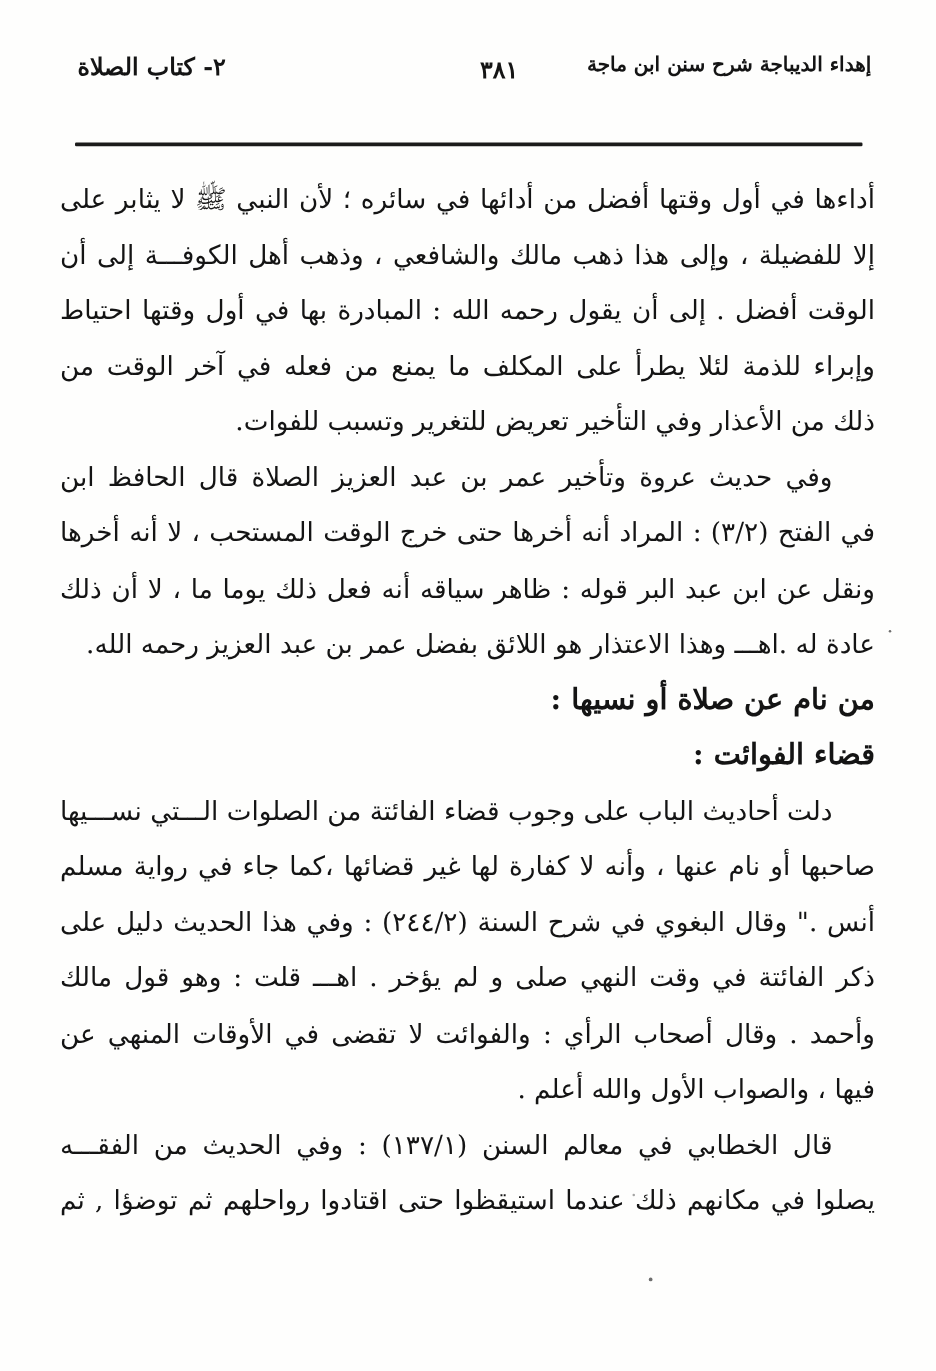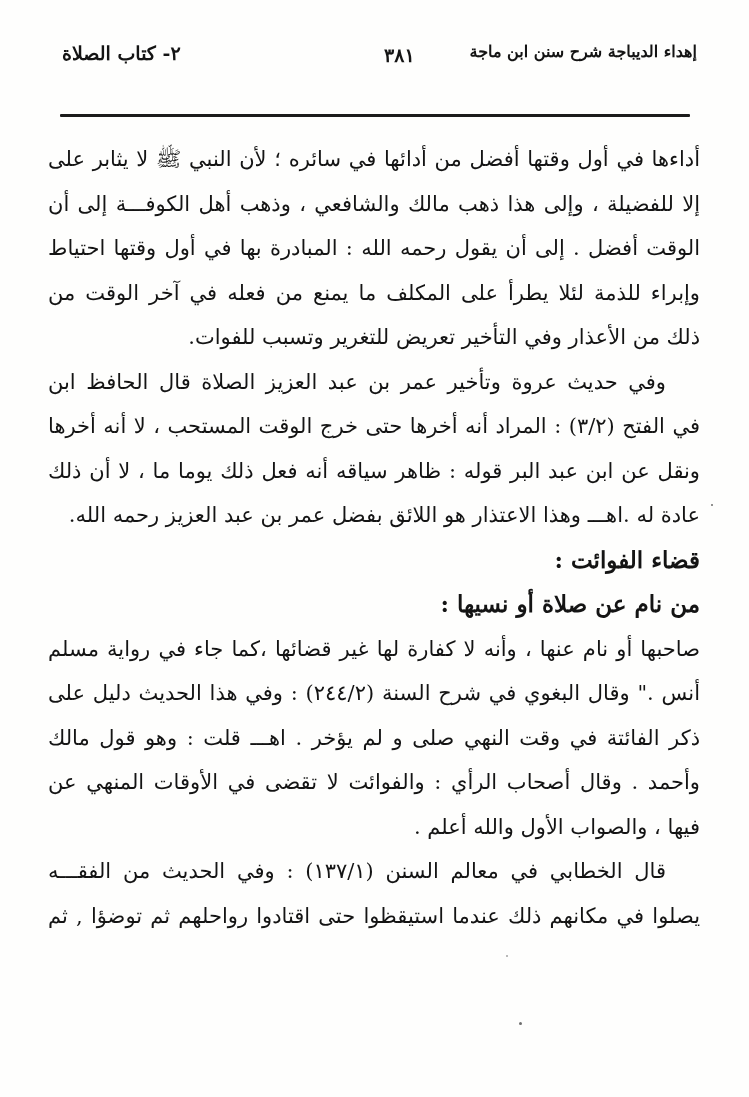--- a/index.html
+++ b/index.html
@@ -83,22 +83,23 @@
   <main class="textblock" lang="ar" dir="rtl">
     <div class="ln">أداءها في أول وقتها أفضل من أدائها في سائره ؛ لأن النبي ﷺ لا يثابر على ذلـــك</div>
     <div class="ln">إلا للفضيلة ، وإلى هذا ذهب مالك والشافعي ، وذهب أهل الكوفـــة إلى أن آخـــر</div>
     <div class="ln">الوقت أفضل . إلى أن يقول رحمه الله : المبادرة بها في أول وقتها احتياط للشـــــريعة</div>
     <div class="ln">وإبراء للذمة لئلا يطرأ على المكلف ما يمنع من فعله في آخر الوقت من النسيان وغير</div>
     <div class="ln end">ذلك من الأعذار وفي التأخير تعريض للتغرير وتسبب للفوات.</div>
     <div class="ln ind">وفي حديث عروة وتأخير عمر بن عبد العزيز الصلاة قال الحافظ ابن حجـــر</div>
     <div class="ln">في الفتح (٣/٢) : المراد أنه أخرها حتى خرج الوقت المستحب ، لا أنه أخرها حـــتى</div>
     <div class="ln">ونقل عن ابن عبد البر قوله : ظاهر سياقه أنه فعل ذلك يوما ما ، لا أن ذلك كـــان</div>
     <div class="ln end">عادة له .اهـــ وهذا الاعتذار هو اللائق بفضل عمر بن عبد العزيز رحمه الله.</div>
+    <div class="ln head">من نام عن صلاة أو نسيها :</div>
     <div class="ln head">قضاء الفوائت :</div>
-    <div class="ln head">من نام عن صلاة أو نسيها :</div>
+    <div class="ln ind">دلت أحاديث الباب على وجوب قضاء الفائتة من الصلوات الـــتي نســـيها</div>
     <div class="ln">صاحبها أو نام عنها ، وأنه لا كفارة لها غير قضائها ،كما جاء في رواية مسلم عـــن</div>
     <div class="ln">أنس ." وقال البغوي في شرح السنة (٢٤٤/٢) : وفي هذا الحديث دليل على أنه إذا</div>
     <div class="ln">ذكر الفائتة في وقت النهي صلى و لم يؤخر . اهـــ قلت : وهو قول مالك والشافعي</div>
     <div class="ln">وأحمد . وقال أصحاب الرأي : والفوائت لا تقضى في الأوقات المنهي عن الصـــلاة</div>
     <div class="ln end">فيها ، والصواب الأول والله أعلم .</div>
     <div class="ln ind">قال الخطابي في معالم السنن (١٣٧/١) : وفي الحديث من الفقـــه أنهـــم لم</div>
     <div class="ln">يصلوا في مكانهم ذلك عندما استيقظوا حتى اقتادوا رواحلهم ثم توضؤا , ثم أقام بلال</div>
   </main>
 
   <div class="speck s1"></div>

